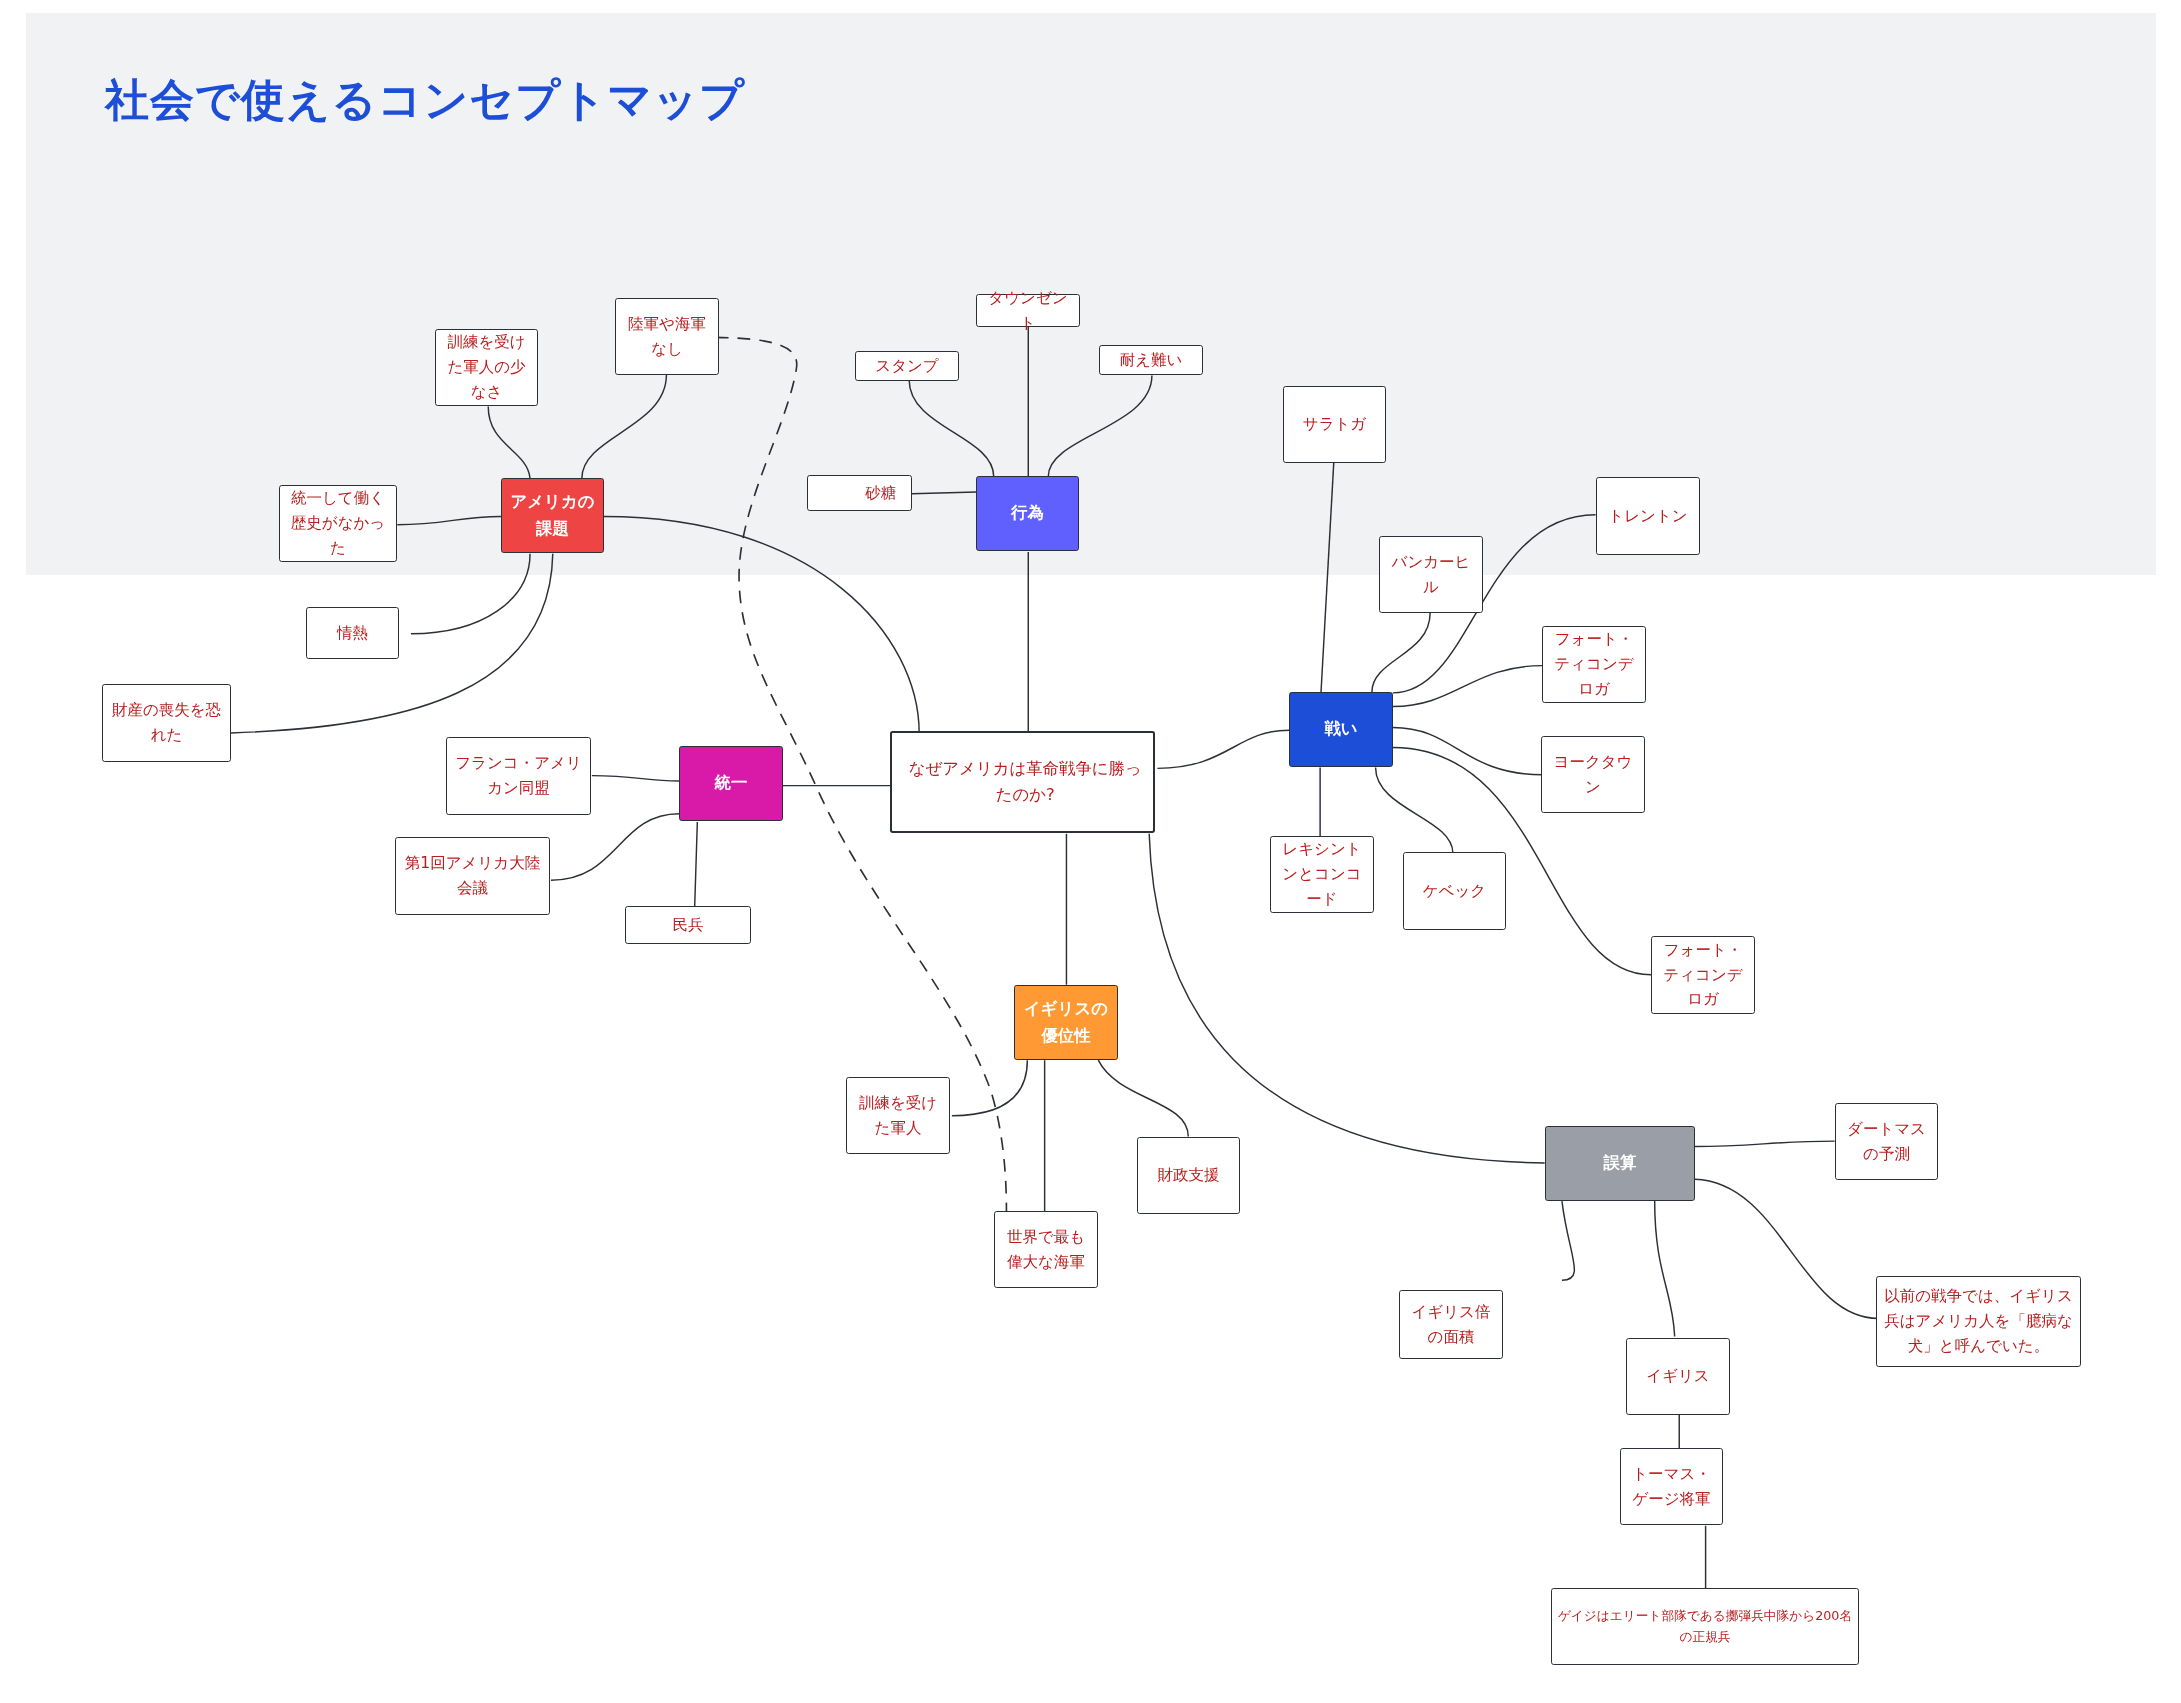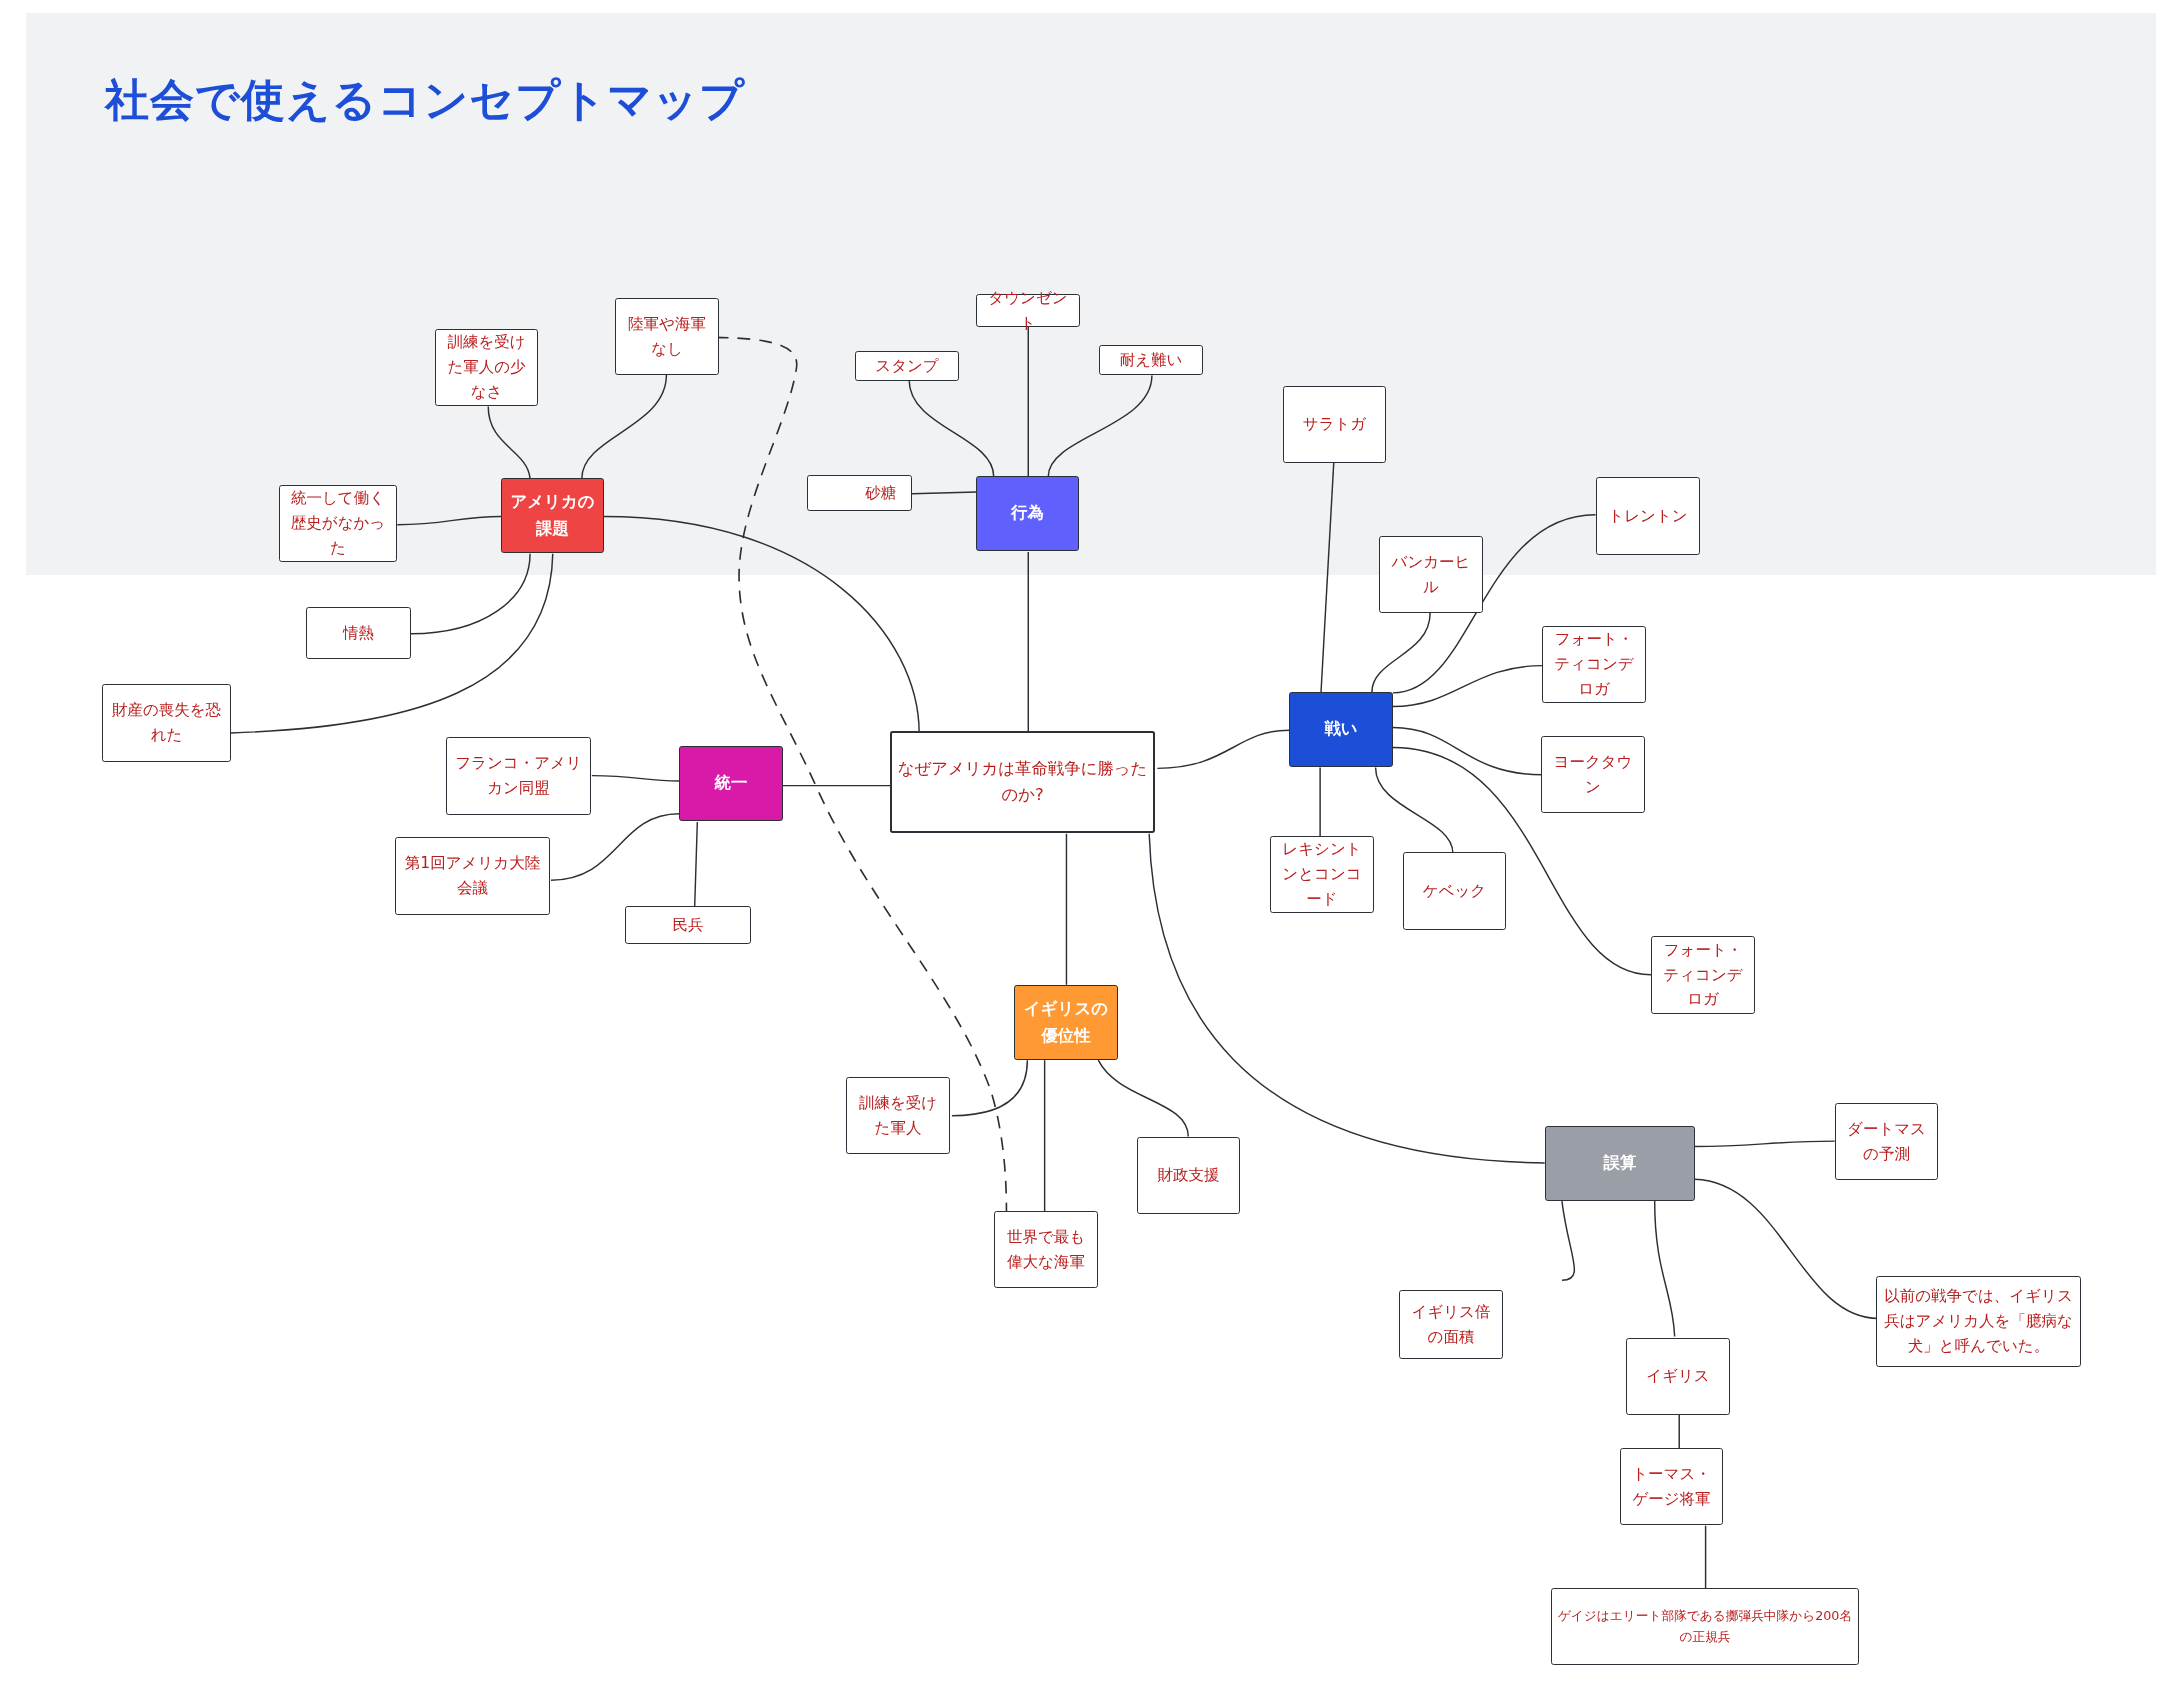--- a/index.html
+++ b/index.html
@@ -63,21 +63,21 @@
   <path d="M1864,1261 C1930,1261 1950,1255 2018,1255"></path>
   <path d="M1718,1321 C1725,1380 1745,1408 1718,1408"></path>
   <path d="M1820,1321 C1820,1400 1840,1420 1842,1470"></path>
   <path d="M1864,1297 C1960,1300 1980,1450 2066,1450"></path>
   <path d="M1847,1555 L1847,1593"></path>
   <path d="M1876,1678 L1876,1747"></path>
 
   <path class="dashed" d="M787,371 C850,372 880,380 876,405 C866,470 810,560 813,640 C815,720 860,780 900,870 C960,1000 1050,1090 1090,1200 C1105,1250 1107,1300 1107,1333"></path>
 </svg>
 
-<div class="node center" style="left:890px;top:731px;width:265px;height:102px;">
+<div class="node center" style="left:890px;top:731px;width:265px;height:102px;padding-left:11px;">
   <span>なぜアメリカは革命戦争に勝ったのか?</span>
 </div>
 
 <div class="node hub" style="left:501px;top:478px;width:103px;height:75px;background:#ef4444;">
   <span>アメリカの課題</span>
 </div>
 <div class="node hub" style="left:976px;top:476px;width:103px;height:75px;background:#6060ff;">
   <span>行為</span>
 </div>
 <div class="node hub" style="left:1289px;top:692px;width:104px;height:75px;background:#1d4ed8;">
@@ -95,21 +95,21 @@
 
 <div class="node" style="left:435px;top:329px;width:103px;height:77px;">
   <span>訓練を受けた軍人の少なさ</span>
   </div>
 <div class="node" style="left:615px;top:298px;width:104px;height:77px;">
   <span>陸軍や海軍なし</span>
   </div>
 <div class="node" style="left:279px;top:485px;width:118px;height:77px;">
   <span>統一して働く歴史がなかった</span>
   </div>
-<div class="node" style="left:306px;top:607px;width:105px;height:52px;">
+<div class="node" style="left:306px;top:607px;width:93px;height:52px;">
   <span>情熱</span>
   </div>
 <div class="node" style="left:102px;top:684px;width:129px;height:78px;">
   <span>財産の喪失を恐れた</span>
   </div>
 
 <div class="node" style="left:976px;top:294px;width:104px;height:33px;">
   <span>タウンゼント</span>
   </div>
 <div class="node" style="left:855px;top:351px;width:104px;height:30px;">

